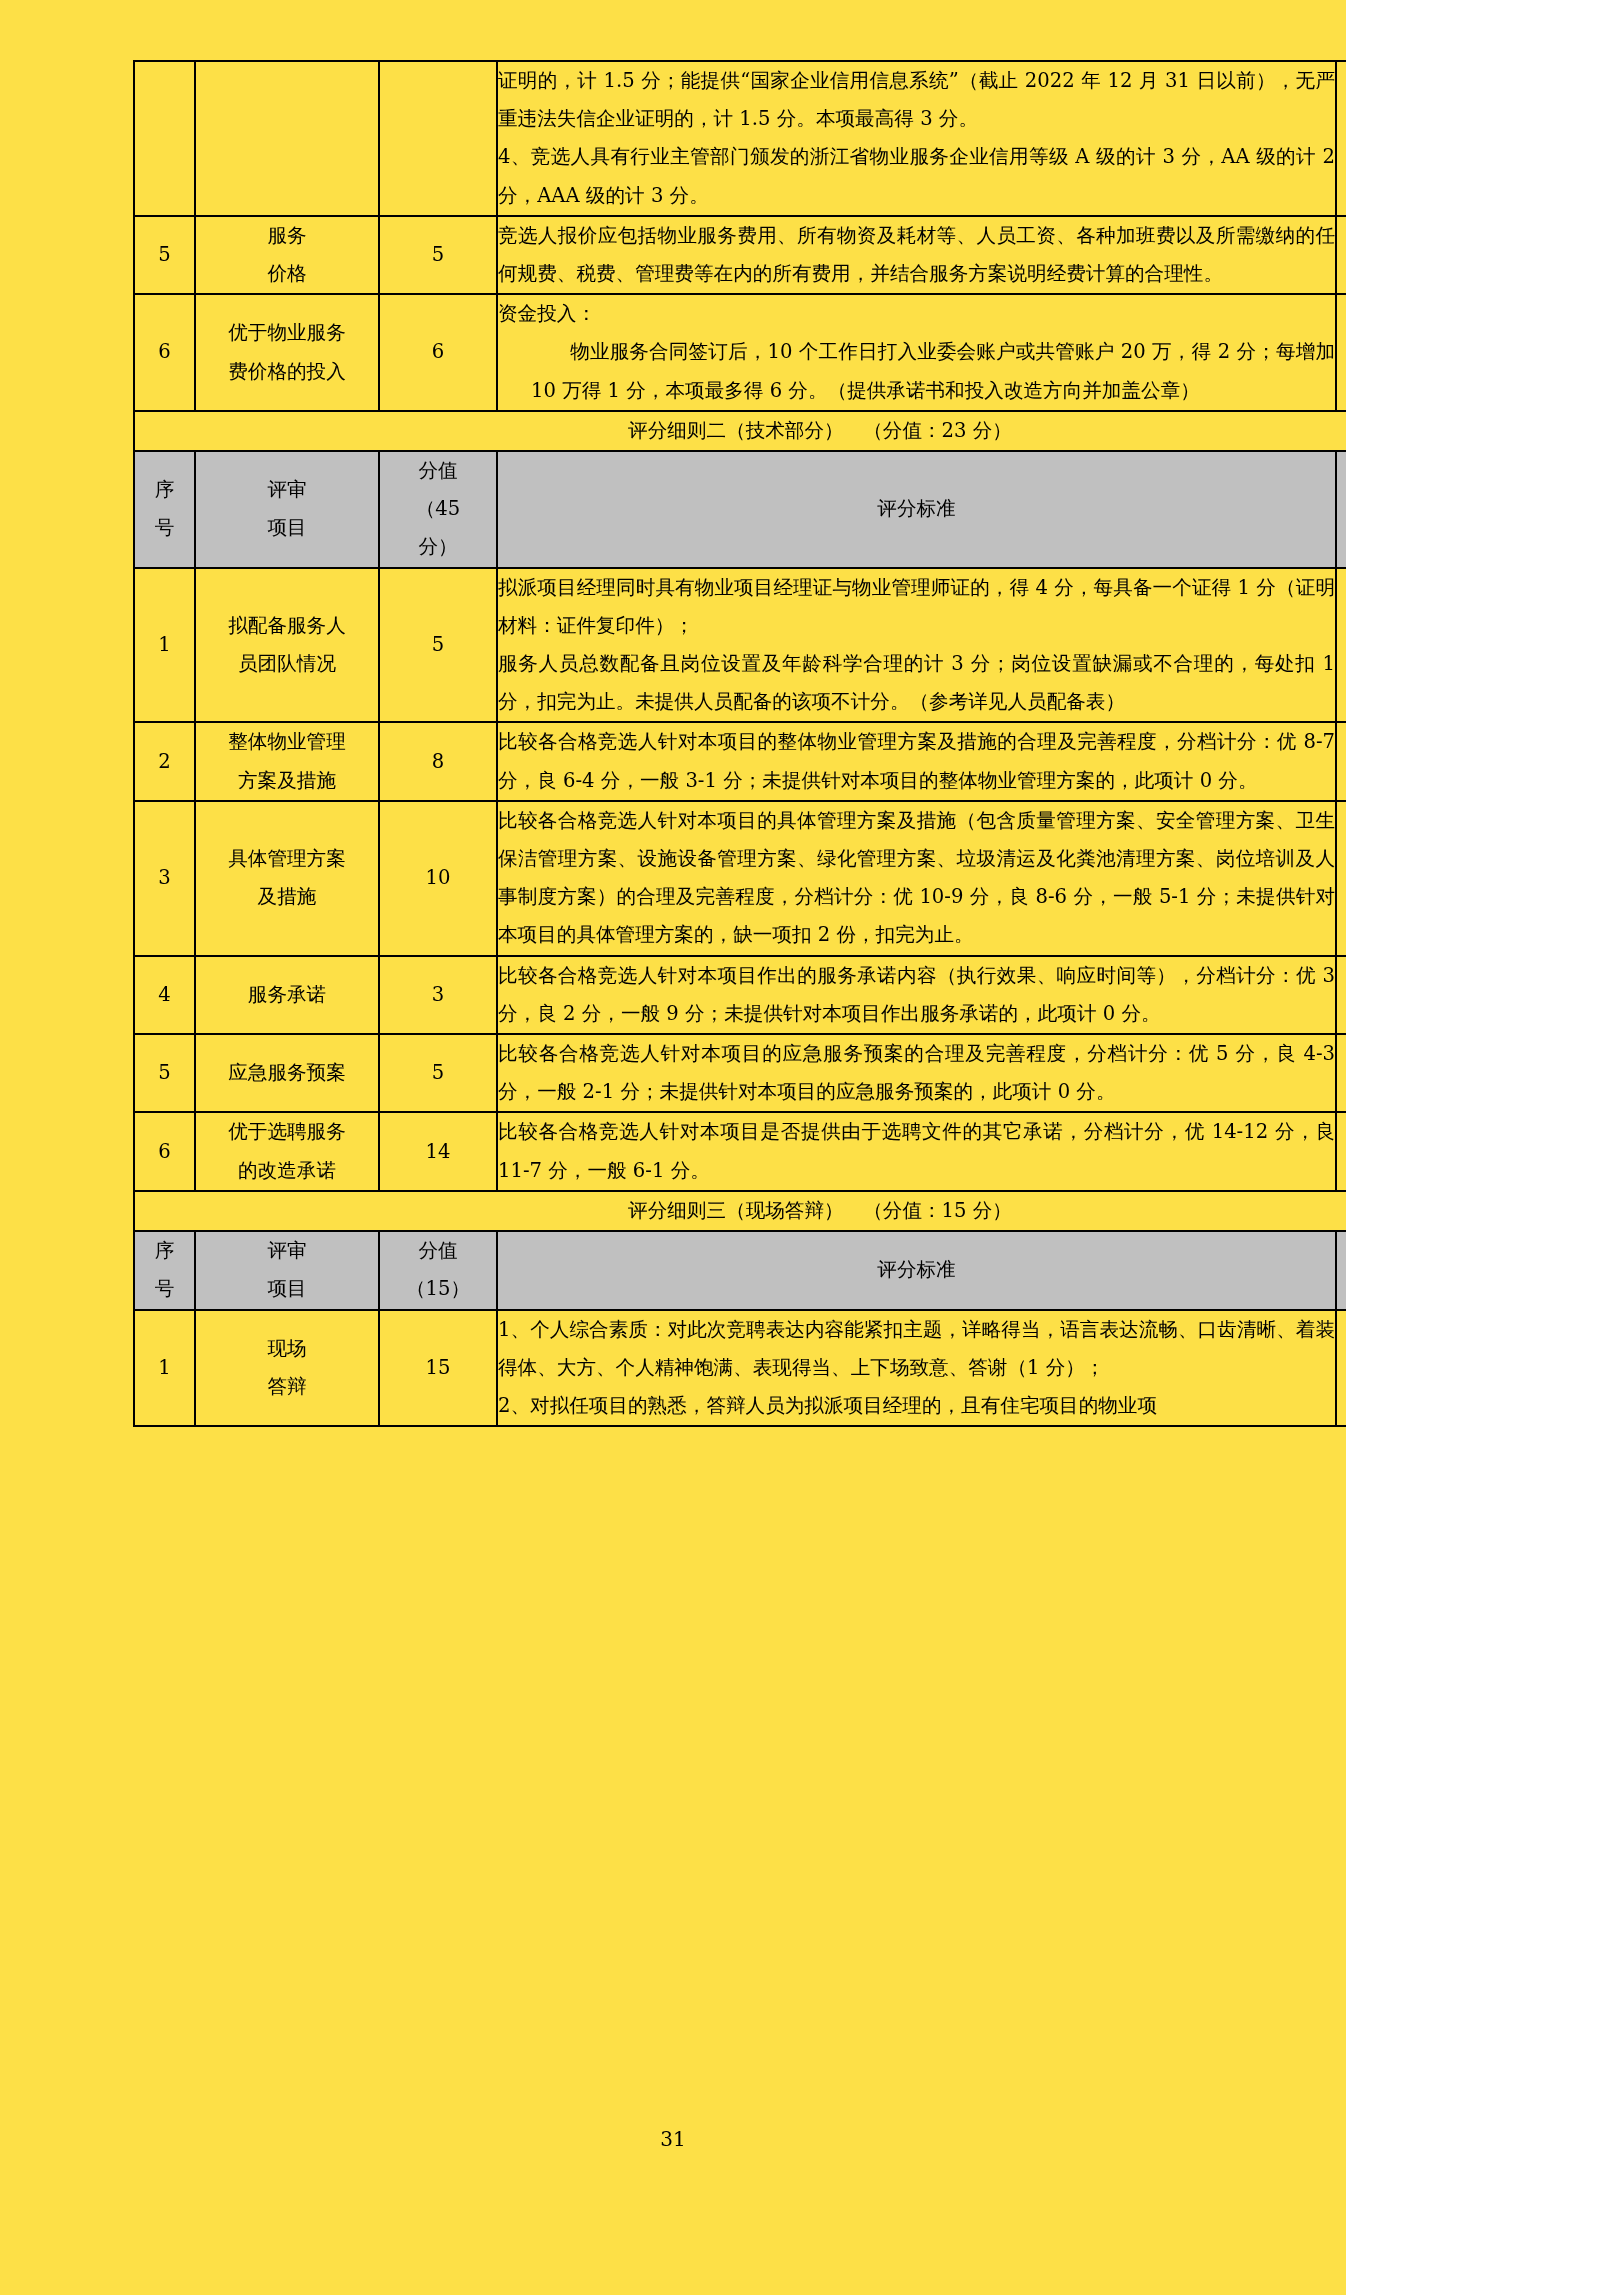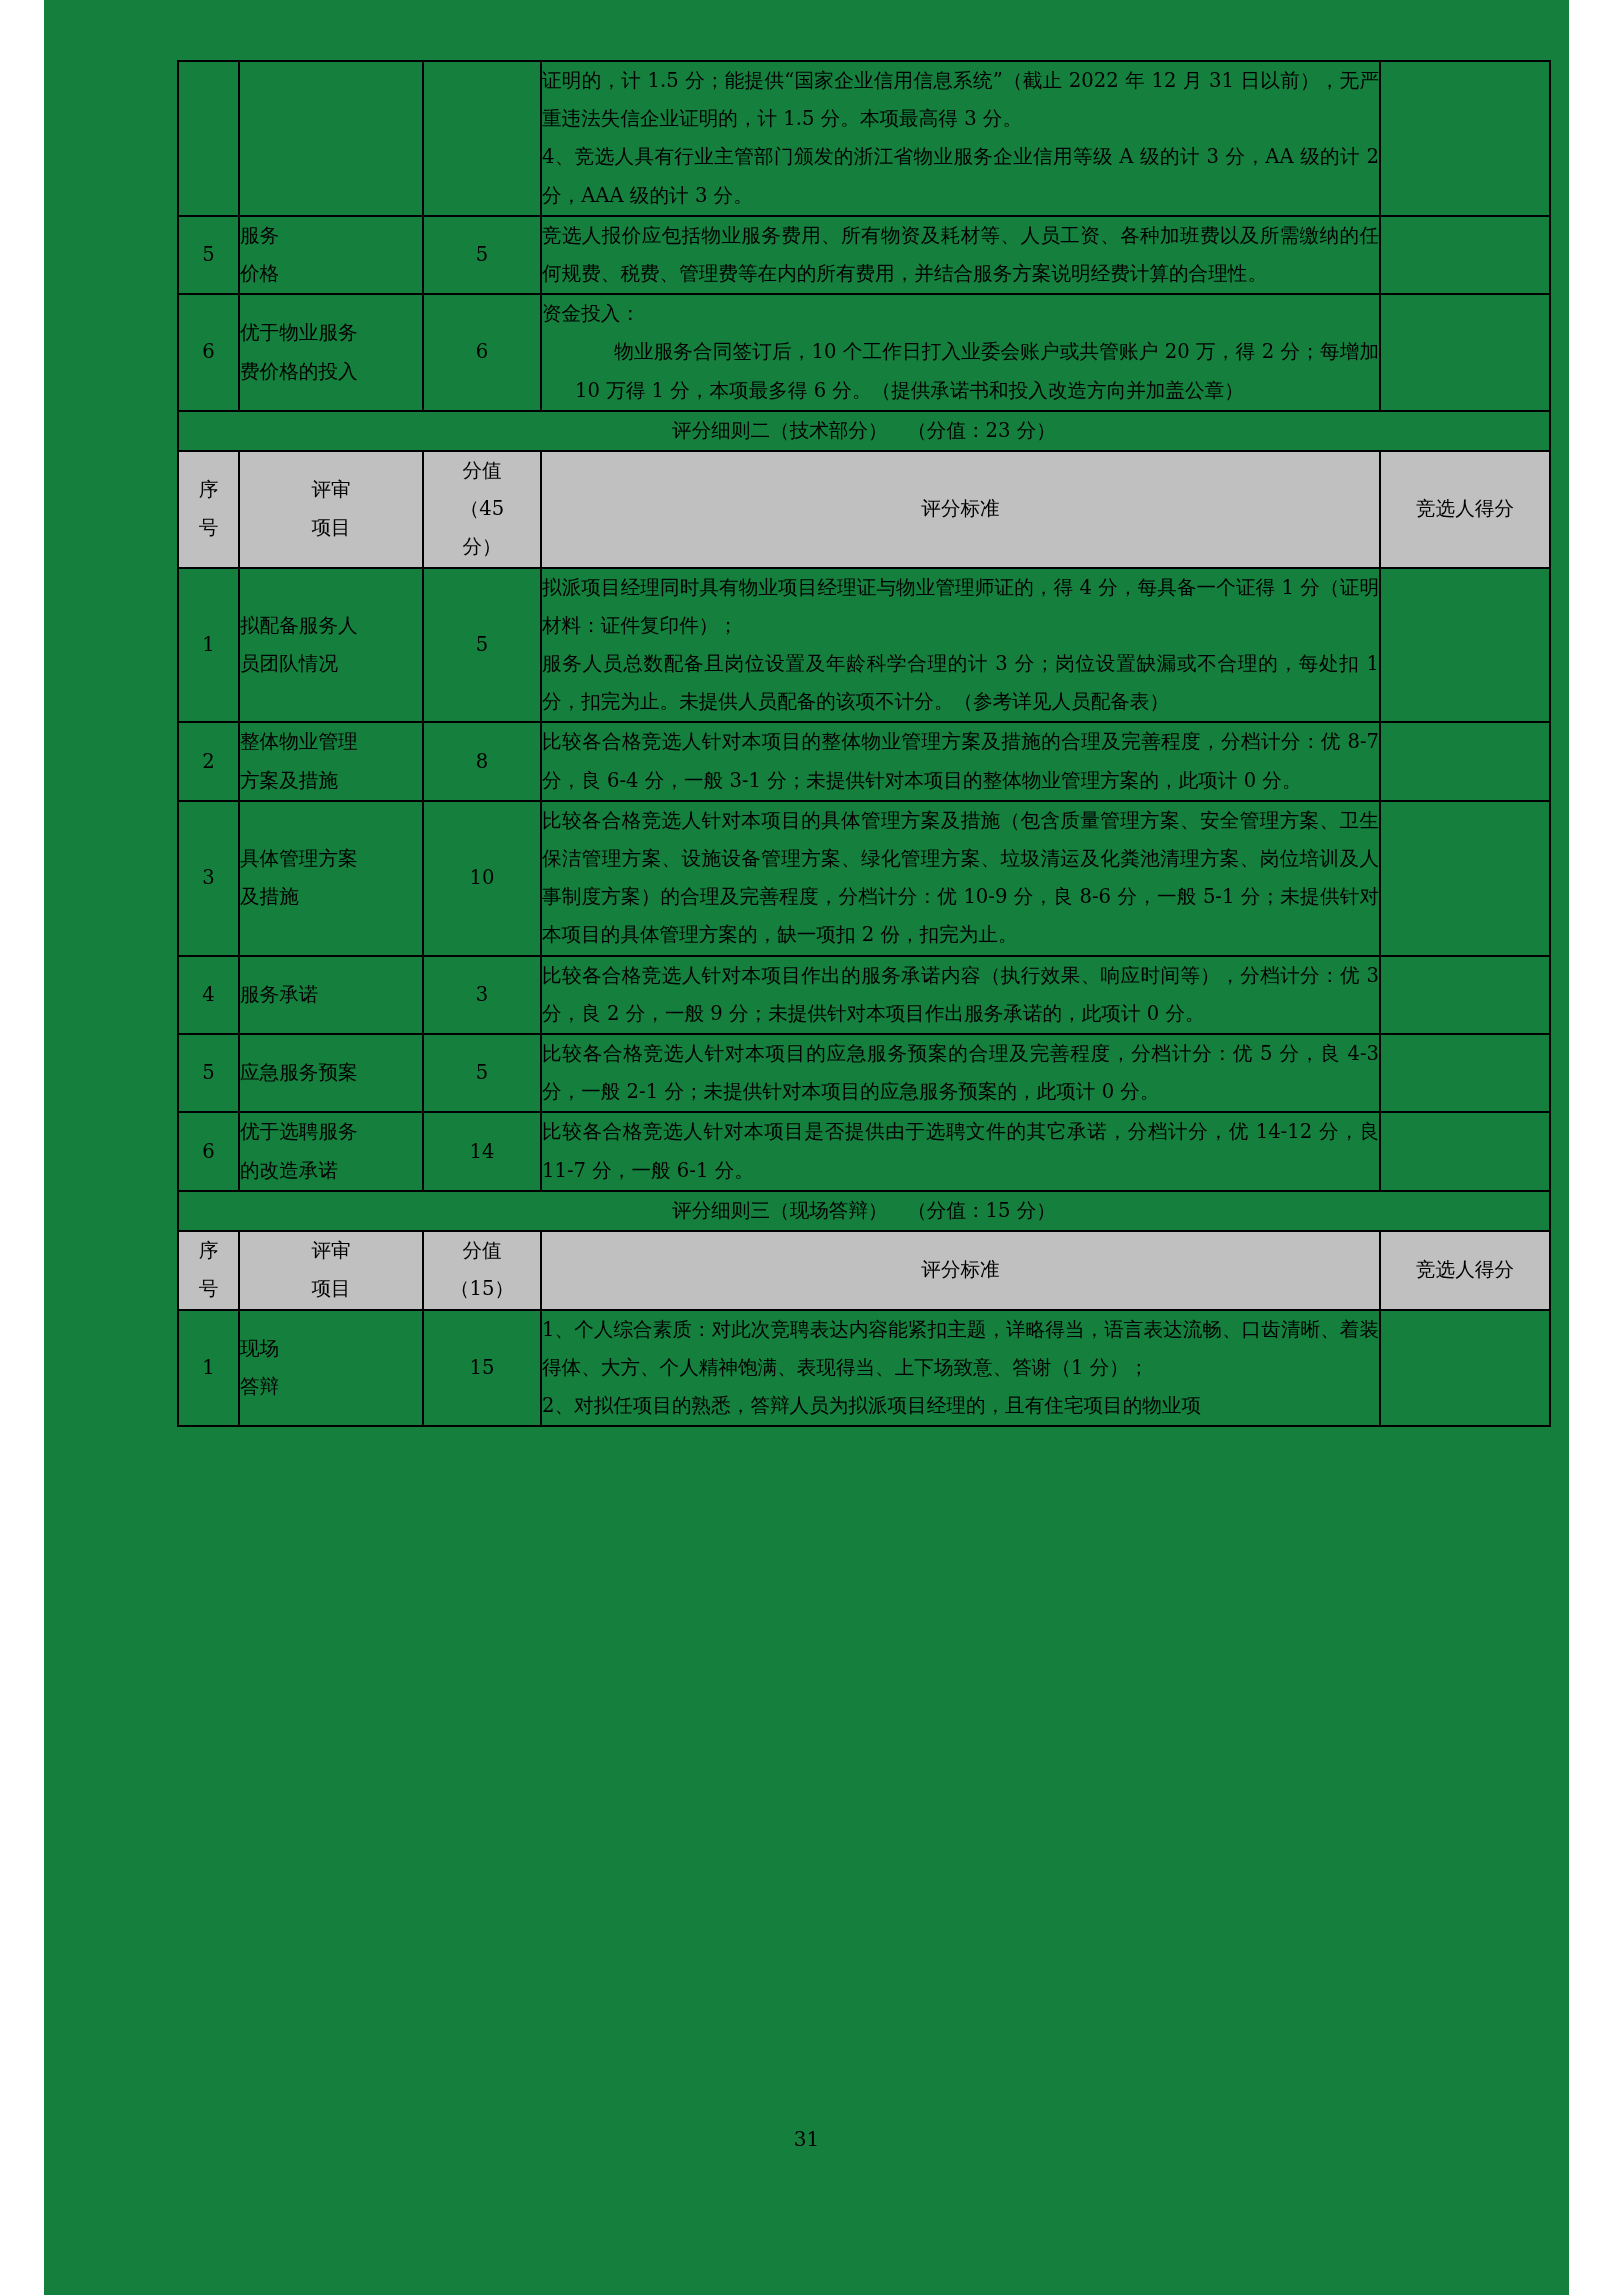--- a/index.html
+++ b/index.html
@@ -7,26 +7,25 @@
     margin: 0;
     padding: 0;
     background: #ffffff;
   }
   body {
     font-family: "DejaVu Sans", "Liberation Sans", sans-serif;
     color: #000000;
   }
   .page {
     position: relative;
-    width: 1525px;
+    width: 1346px;
     height: 2295px;
-    background: #15803d;
+    background: #fde047;
     box-sizing: border-box;
     overflow: hidden;
-    margin-left: 44px;
   }
   .sheet {
     position: absolute;
     left: 133px;
     top: 60px;
     width: 1372px;
   }
   table.score-table {
     width: 1372px;
     border-collapse: collapse;
@@ -41,21 +40,21 @@
     font-family: "DejaVu Serif", "Liberation Serif", serif;
   }
   
   col.c-no    { width: 61px; }
   col.c-item  { width: 184px; }
   col.c-score { width: 118px; }
   col.c-crit  { width: 839px; }
   col.c-pts   { width: 170px; }
   .cell-pad-top  { padding: 14.4px 13px 11.8px 14.4px; vertical-align: top; }
   .c-num         { text-align: center; font-size: 19.6px; }
-  .c-itemname    { text-align: left; font-size: 19px; line-height: 2.2; }
+  .c-itemname    { text-align: center; font-size: 19px; line-height: 2.2; }
   .gray          { background: #c0c0c0; }
   .sect-title    { text-align: center; font-size: 19.6px; padding: 17px 0 17px 0; }
   .hdr           { text-align: center; font-size: 19px; line-height: 2.25; padding: 13px 3.9px; }
   .crit          { text-align: justify; text-justify: inter-ideograph; font-size: 19.6px; line-height: 2.0; }
   .crit p        { margin: 0 0 0 0; }
   .crit p.indent { text-indent: 2em; padding-left: 33px; }
   .blank-cell    { }
 
   .page-number {
     position: absolute;

